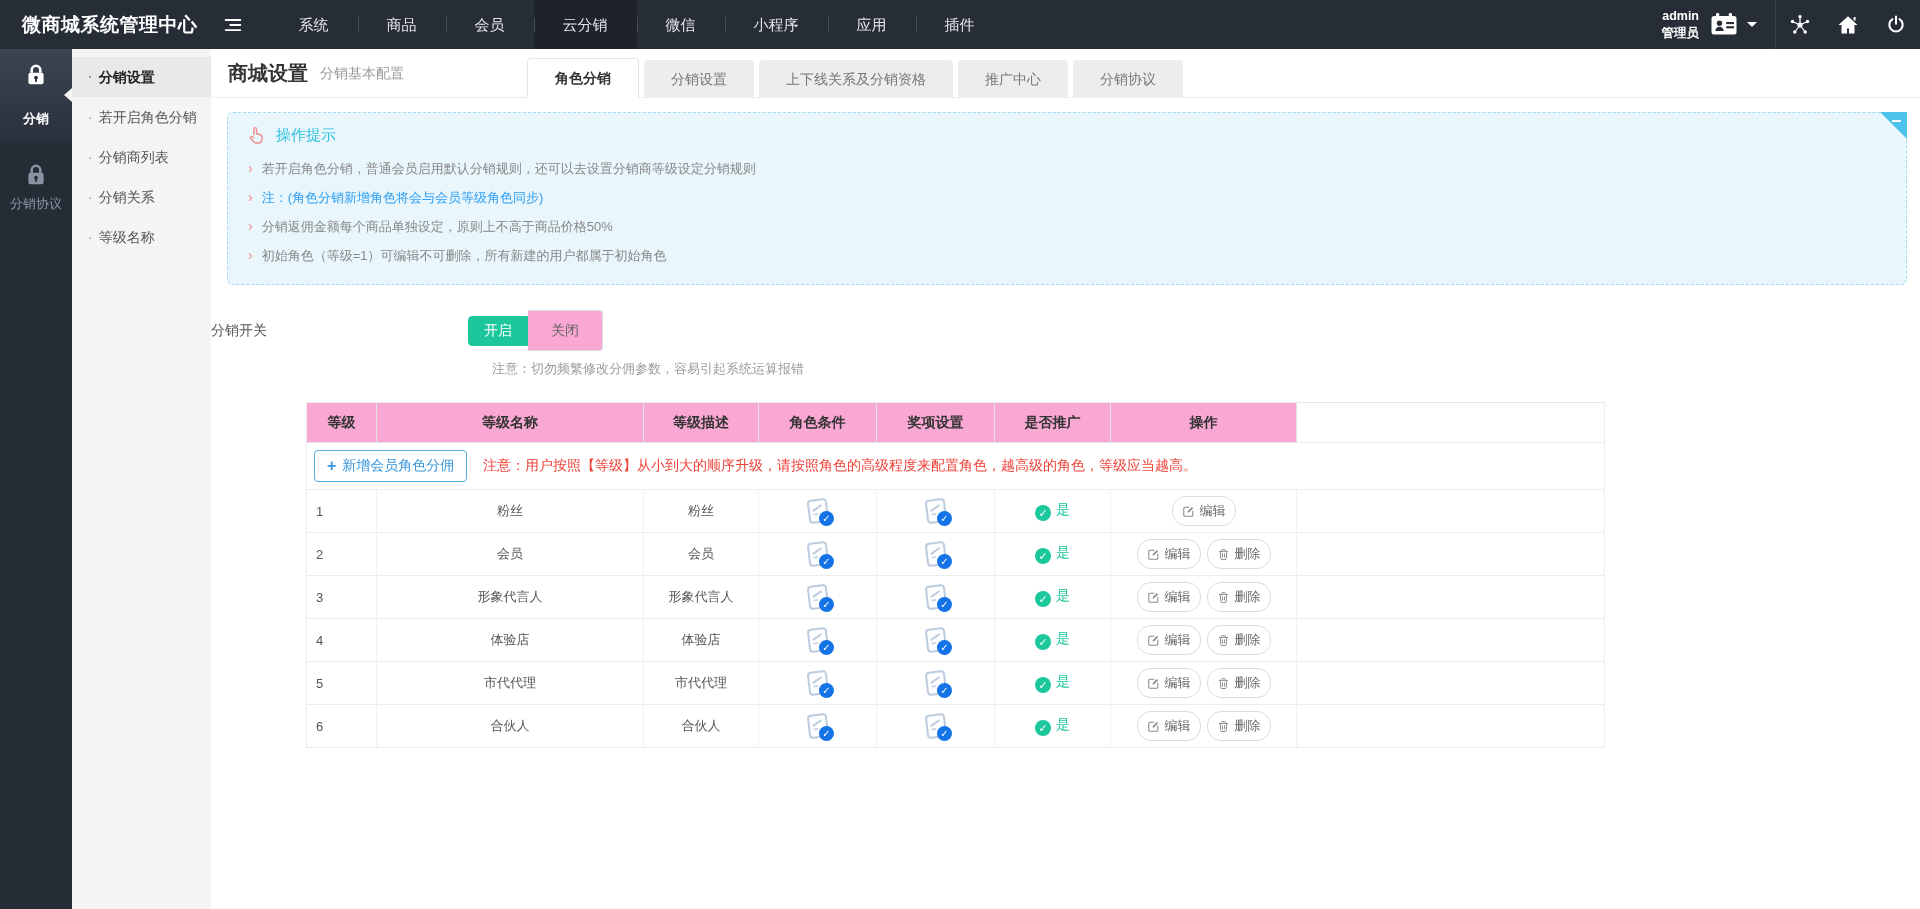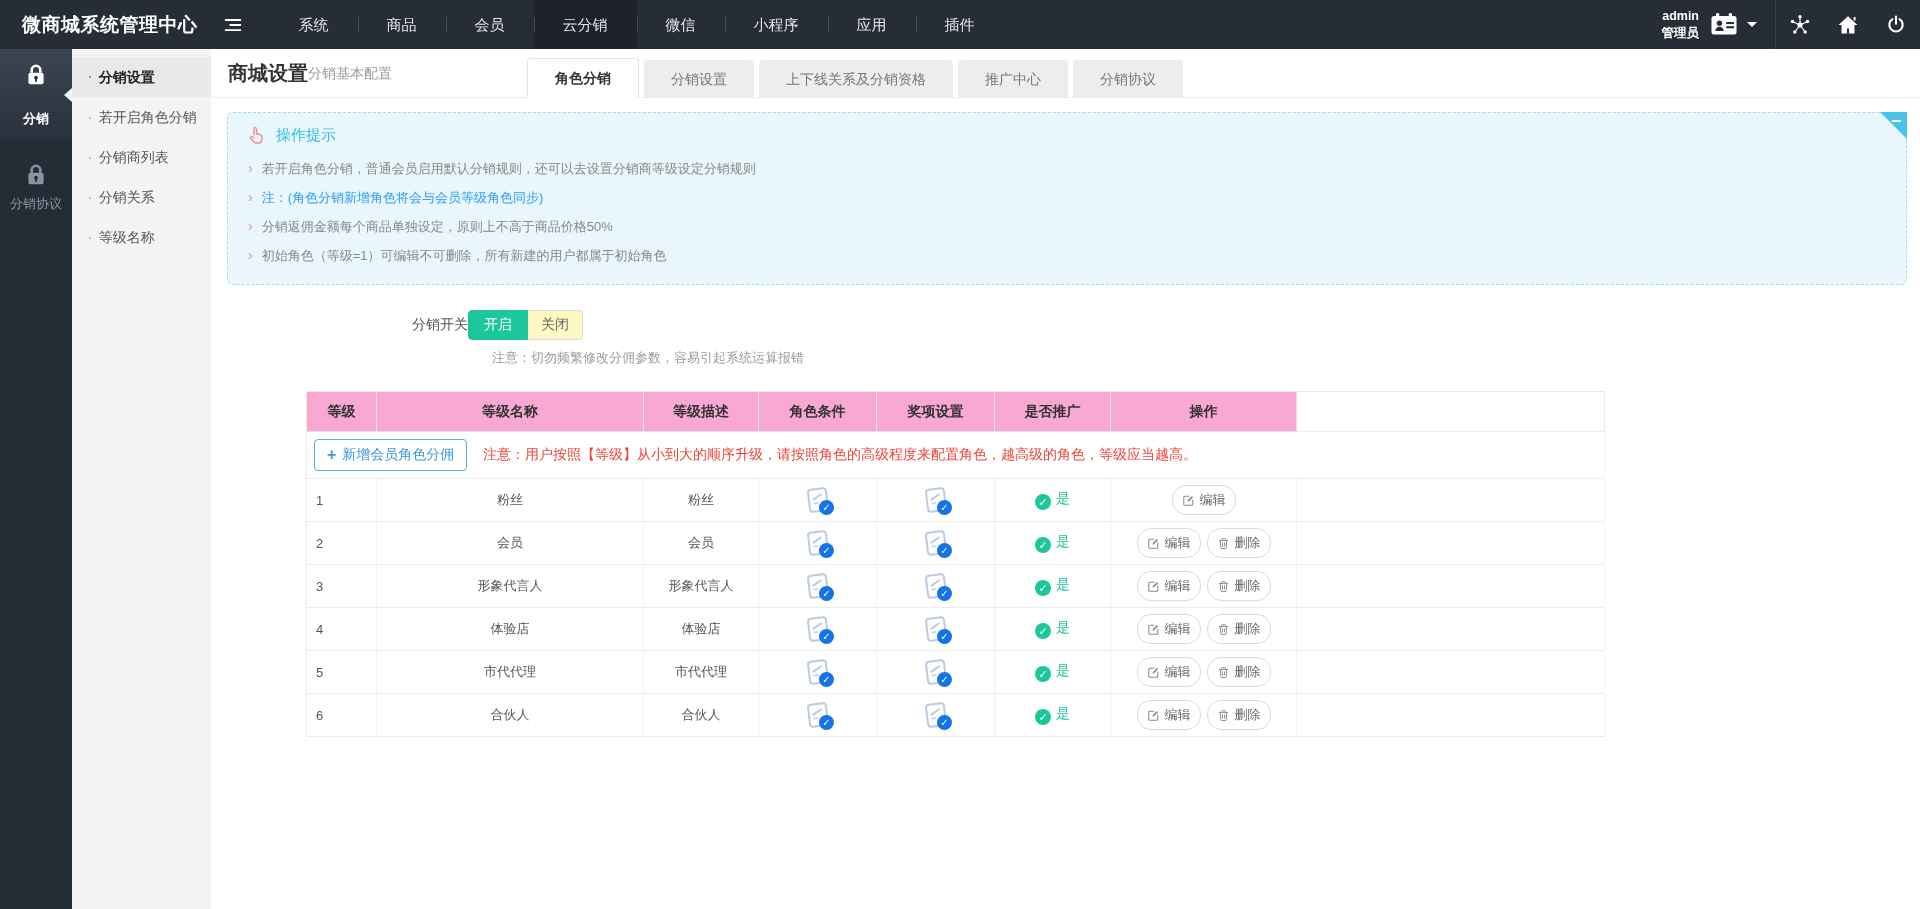--- a/index.html
+++ b/index.html
@@ -33,38 +33,38 @@
   .submenu { position:absolute; top:49px; left:72px; bottom:0; width:139px; background:#f4f4f4; padding-top:8px; }
   .sub-item { height:40px; line-height:40px; padding-left:16px; font-size:14px; color:#555; cursor:pointer; white-space:nowrap; }
   .sub-item .dot { color:#999; margin-right:6px; }
   .sub-item.active { background:#e9e9e9; color:#222; font-weight:bold; }
   .nav-arrow { position:absolute; top:88px; left:64px; width:0; height:0; border-top:7px solid transparent; border-bottom:7px solid transparent; border-right:8px solid #f4f4f4; z-index:6; }
   
   .main { position:absolute; top:49px; left:211px; right:0; bottom:0; background:#fff; overflow:hidden; }
   .page-header { height:49px; border-bottom:1px solid #ececec; position:relative; }
   .title-wrap { position:absolute; left:17px; top:0; height:49px; display:flex; align-items:center; }
   .page-title { font-size:20px; color:#333; font-weight:bold; }
-  .page-subtitle { font-size:14px; color:#999; margin-left:0; }
+  .page-subtitle { font-size:14px; color:#999; margin-left:12px; }
   .tabs { position:absolute; left:316px; bottom:-1px; display:flex; gap:5px; align-items:flex-end; }
   .tab { height:38px; line-height:38px; padding:0 27px; font-size:14px; background:#ededed; color:#777; border-radius:4px 4px 0 0; cursor:pointer; white-space:nowrap; }
   .tab.active { background:#fff; color:#333; font-weight:bold; border:1px solid #e4e4e4; border-bottom:1px solid #fff; height:40px; line-height:39px; }
   
   .tips { margin:14px 13px 0 16px; background:#e9f6fc; border:1px dashed #a6dcf2; border-radius:6px; padding:8px 16px 14px; position:relative; }
   .tips-fold { position:absolute; top:-1px; right:-1px; width:0; height:0; border-top:27px solid #4cc3ea; border-left:27px solid transparent; }
   .tips-fold-dash { position:absolute; top:7px; right:5px; width:9px; height:2px; background:#fff; }
   .tips-title { display:flex; align-items:center; gap:9px; color:#2cc0dd; font-size:15px; margin:4px 0 8px 2px; }
   .tips-list { list-style:none; margin:0; padding:0 0 0 4px; }
   .tips-list li { font-size:13px; color:#888; line-height:29px; }
   .tips-list .marker { color:#f08a8a; margin-right:9px; font-size:14px; }
   .tips-list .accent { color:#2e9ff2; }
   
   .switch-row { margin-top:25px; display:flex; align-items:center; }
-  .switch-label { width:257px; text-align:right; font-size:14px; color:#555; }
+  .switch-label { width:257px; text-align:left; font-size:14px; color:#555; }
   .btn-on { height:30px; padding:0 15px; background:#1dc79c; color:#fff; border:1px solid #1dc79c; border-radius:4px 0 0 4px; font-size:14px; cursor:pointer; }
-  .btn-off { height:30px; padding:0 13px; background:#fef9c3; color:#666; border:1px solid #dcdcdc; border-left:none; border-radius:0 4px 4px 0; font-size:14px; cursor:pointer; }
+  .btn-off { height:41px; padding:0 23px; background:#f9a8d4; color:#666; border:1px solid #dcdcdc; border-left:none; border-radius:0 4px 4px 0; font-size:14px; cursor:pointer; }
   .switch-note { margin:9px 0 0 281px; font-size:13px; color:#9b9b9b; }
   
   .table-wrap { margin:24px 0 0 95px; }
   table { border-collapse:collapse; table-layout:fixed; width:1298px; border-left:1px solid #ececec; border-top:1px solid #e9e9e9; }
   th { background:#f9a8d4; height:40px; font-size:14px; color:#333; font-weight:bold; border-right:1px solid #e3e3e3; border-bottom:1px solid #e3e3e3; text-align:center; }
   th.extra { background:#fff; border-right:1px solid #ececec; border-bottom:1px solid #ececec; }
   td { border-right:1px solid #f1f1f1; border-bottom:1px solid #ececec; font-size:13px; color:#555; text-align:center; height:43px; padding:0; }
   .toolbar-td { text-align:left; padding:7px 0 7px 7px; }
   .add-btn { display:inline-flex; align-items:center; gap:6px; background:#fff; border:1px solid #58ace3; color:#3a96dc; border-radius:4px; padding:6px 12px; font-size:14px; cursor:pointer; vertical-align:middle; }
   .add-plus { font-size:16px; font-weight:bold; line-height:1; }

